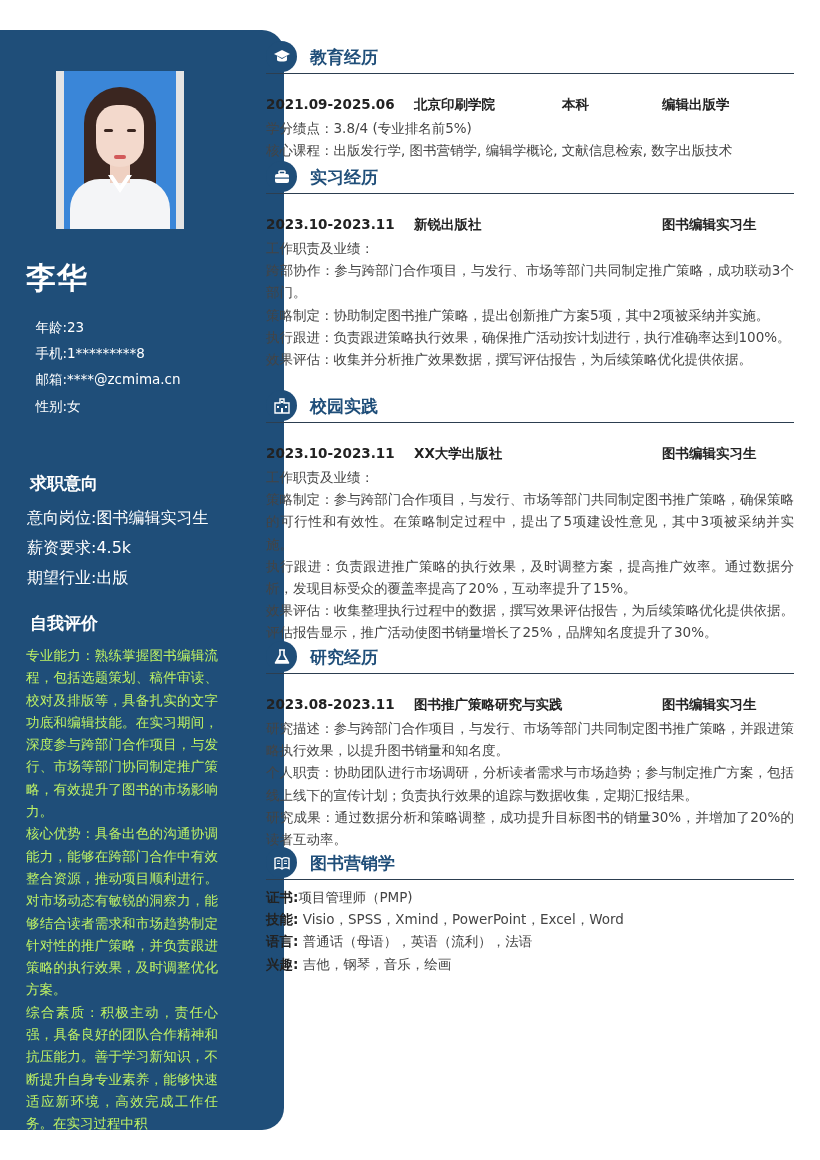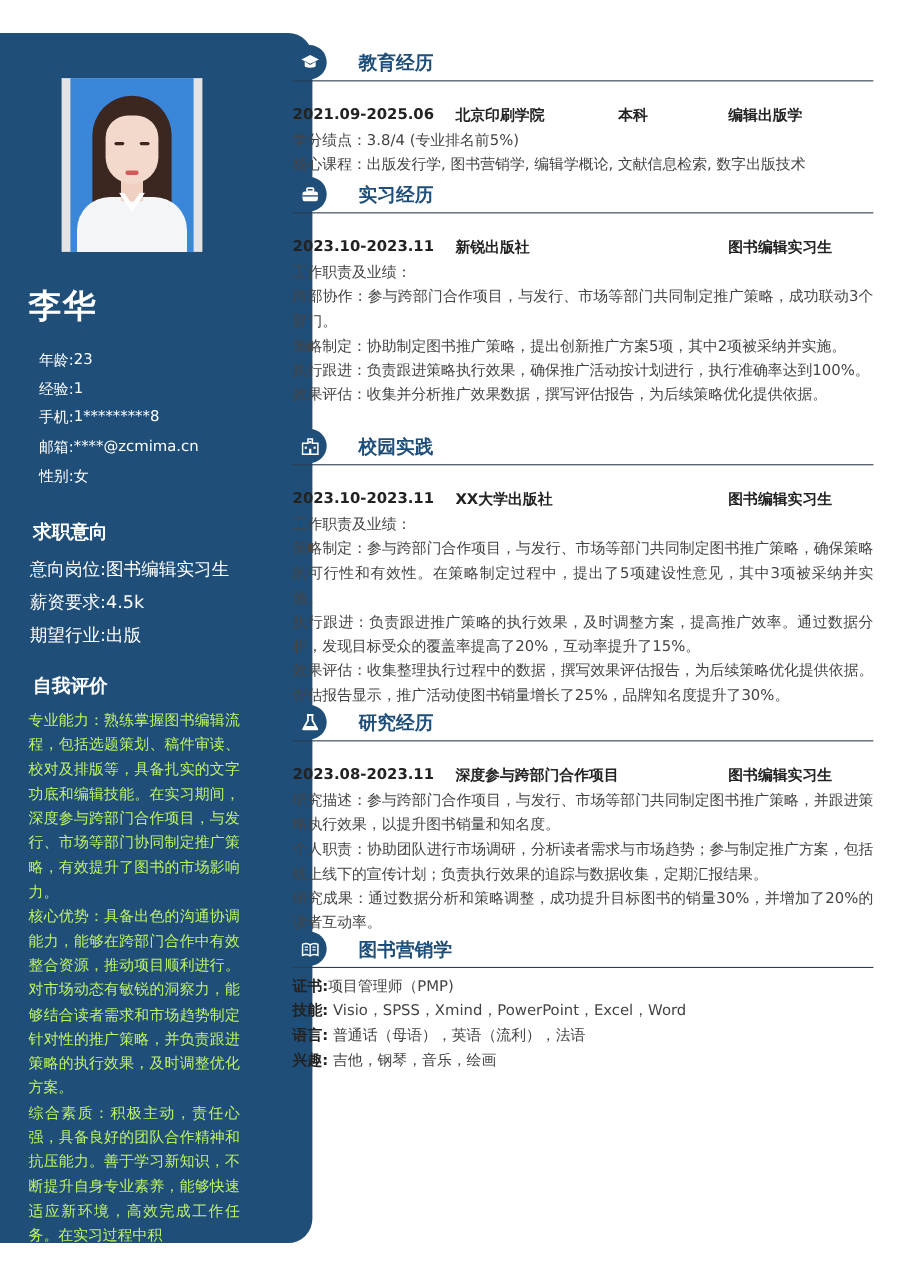--- a/index.html
+++ b/index.html
@@ -41,21 +41,21 @@
     font-size: 13.5px; line-height: 22.3px; text-align: justify; color: #bef264;
   }
 
   .main { position: absolute; left: 266px; top: 40px; width: 528px; }
   .section { position: absolute; left: 0; width: 528px; }
   .sec-head { position: relative; height: 34px; border-bottom: 1.5px solid #2c3e50; }
   .sec-icon {
     position: absolute; left: 0; top: 1px; width: 31px; height: 31px; border-radius: 50%;
     background: #1f4e79; display: flex; align-items: center; justify-content: center;
   }
-  .sec-title { position: absolute; left: 60px; top: 6px; font-size: 17px; font-weight: bold; color: #1f4e79; }
+  .sec-title { position: absolute; left: 44px; top: 6px; font-size: 17px; font-weight: bold; color: #1f4e79; }
   .entry-head { position: relative; height: 25px; font-size: 13.5px; font-weight: bold; color: #222; margin-top: 18px; }
   .entry-head span { position: absolute; top: 4px; }
   .c-date { left: 0; }
   .c-org { left: 148px; }
   .c-mid { left: 296px; }
   .c-role { left: 396px; }
   .body-text { font-size: 13.5px; line-height: 22.2px; color: #444; word-break: break-all; text-align: justify; }
   .skill-row { font-size: 13.5px; line-height: 22.2px; color: #444; }
   .skill-label { font-weight: bold; color: #222; }
 </style>
@@ -77,24 +77,20 @@
   </div>
 
   <div class="name">李华</div>
 
   <div class="info-list">
     <div class="info-row">
       <span class="info-label">年龄:</span>
       <span>23</span>
     </div>
     <div class="info-row">
-      <span class="info-label">经验:</span>
-      <span>1</span>
-    </div>
-    <div class="info-row">
       <span class="info-label">手机:</span>
       <span>1*********8</span>
     </div>
     <div class="info-row">
       <span class="info-label">邮箱:</span>
       <span>****@zcmima.cn</span>
     </div>
     <div class="info-row">
       <span class="info-label">性别:</span>
       <span>女</span>
@@ -202,21 +198,21 @@
       <div class="sec-icon">
         <svg width="16" height="16" viewBox="0 0 16 16">
             <path d="M5 1 H11 M6 1 V6 L1.5 14 H14.5 L10 6 V1" fill="none" stroke="#fff" stroke-width="1.6" stroke-linejoin="round"></path>
             <path d="M3.3 11 H12.7 L14 14 H2 Z" fill="#fff"></path>
           </svg>
       </div>
       <div class="sec-title">研究经历</div>
     </div>
     <div class="entry-head">
       <span class="c-date">2023.08-2023.11</span>
-      <span class="c-org">深度参与跨部门合作项目</span>
+      <span class="c-org">图书推广策略研究与实践</span>
       <span class="c-role">图书编辑实习生</span>
     </div>
     <div class="body-text">
       <div>研究描述：参与跨部门合作项目，与发行、市场等部门共同制定图书推广策略，并跟进策略执行效果，以提升图书销量和知名度。</div>
       <div>个人职责：协助团队进行市场调研，分析读者需求与市场趋势；参与制定推广方案，包括线上线下的宣传计划；负责执行效果的追踪与数据收集，定期汇报结果。</div>
       <div>研究成果：通过数据分析和策略调整，成功提升目标图书的销量30%，并增加了20%的读者互动率。</div>
     </div>
   </section>
 
   <section class="section" style="top:806px;">

